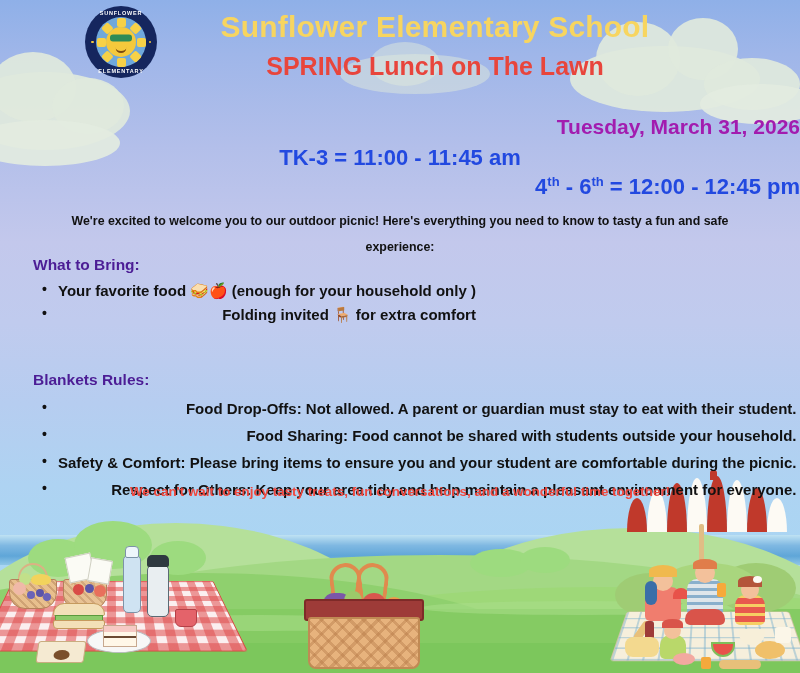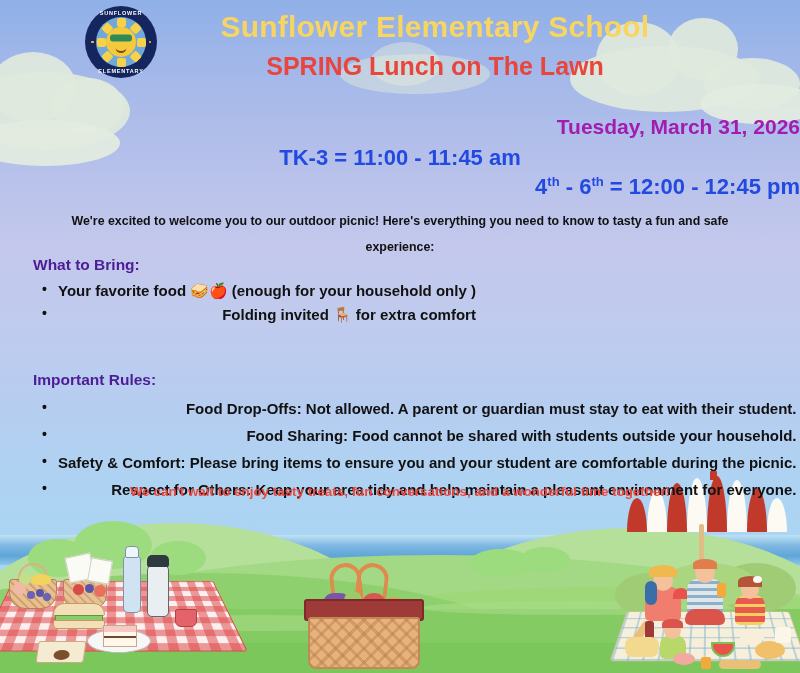--- a/index.html
+++ b/index.html
@@ -380,21 +380,21 @@
   <div class="t-time2"><span>4</span><sup>th</sup><span> - 6</span><sup>th</sup><span> = 12:00 - 12:45 pm</span></div>
 
   <div class="t-intro">We're excited to welcome you to our outdoor picnic! Here's everything you need to know to tasty a fun and safe experience:</div>
 
   <div class="sec-head sec-bring">What to Bring:</div>
   <ul class="bl bring">
     <li>Your favorite food 🥪🍎 (enough for your household only )</li>
     <li>Folding invited 🪑 for extra comfort</li>
   </ul>
 
-  <div class="sec-head sec-rules">Important Rules:</div>
+  <div class="sec-head sec-rules">Blankets Rules:</div>
   <ul class="bl rules">
     <li>Food Drop-Offs: Not allowed. A parent or guardian must stay to eat with their student.</li>
     <li>Food Sharing: Food cannot be shared with students outside your household.</li>
     <li>Safety &amp; Comfort: Please bring items to ensure you and your student are comfortable during the picnic.</li>
     <li>Respect for Others: Keep your area tidy and help maintain a pleasant environment for everyone.</li>
   </ul>
 
   <div class="t-closing">We can't wait to enjoy tasty treats, fun conversations, and a wonderful time together!</div>
 </div>
 

